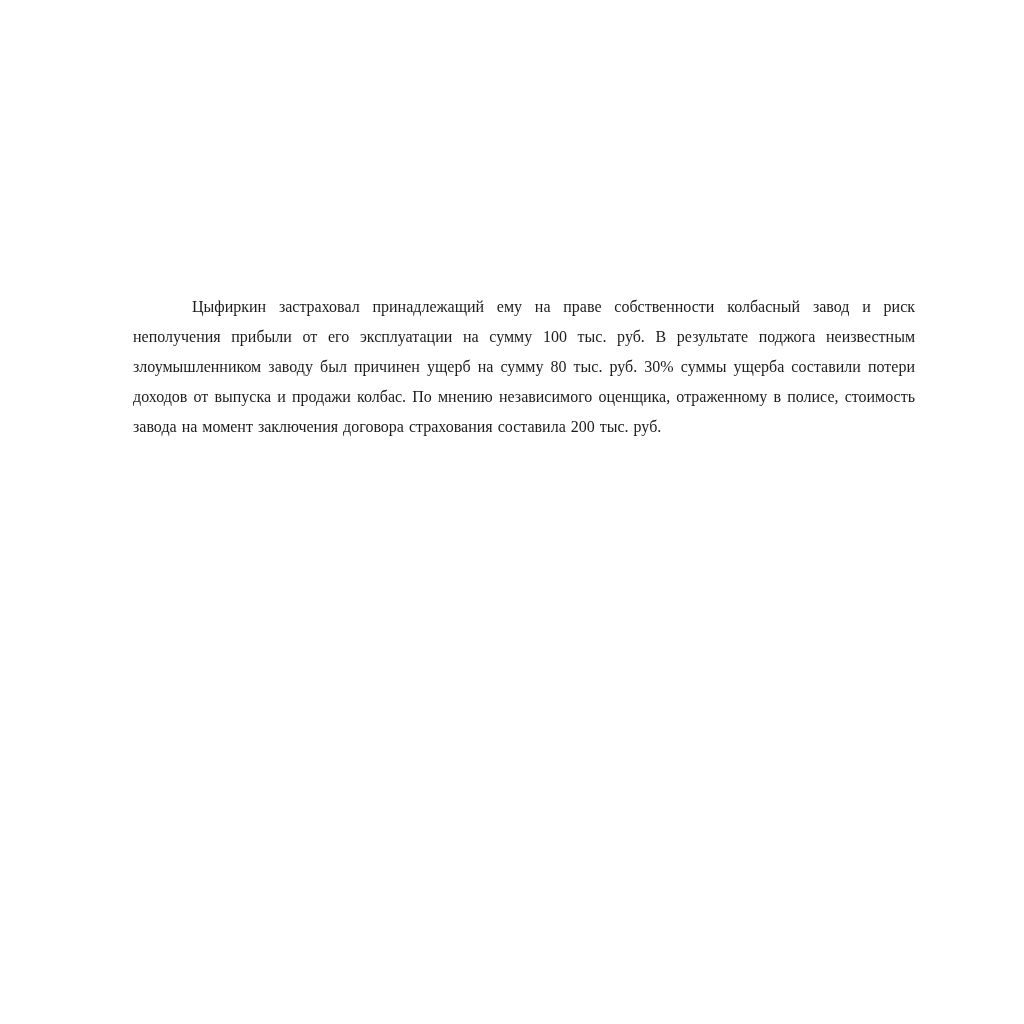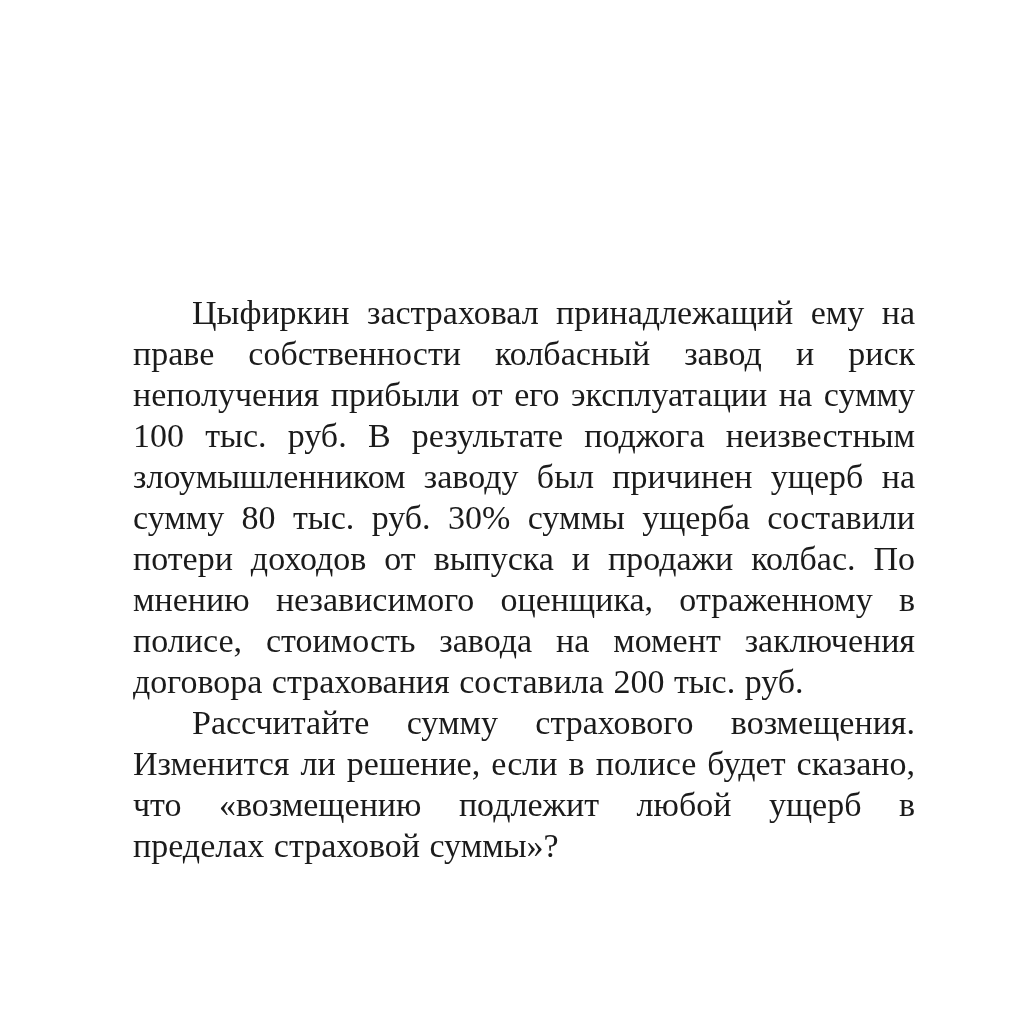--- a/index.html
+++ b/index.html
@@ -17,27 +17,26 @@
     width: 1024px;
     height: 1024px;
     padding-top: 292px;
     padding-left: 133px;
     padding-right: 109px;
     background: #ffffff;
   }
   .doc-paragraph {
     margin: 0;
     font-family: "Liberation Serif", "DejaVu Serif", serif;
-    font-size: 34px;
-    line-height: 41px;
+    font-size: 16px;
+    line-height: 30px;
     color: #1b1b1b;
     text-align: justify;
     text-indent: 59px;
     word-spacing: 1px;
   }
 </style>
 </head>
 <body>
 
 <div class="page">
   <p class="doc-paragraph">Цыфиркин застраховал принадлежащий ему на праве собственности колбасный завод и риск неполучения прибыли от его эксплуатации на сумму 100 тыс. руб. В результате поджога неизвестным злоумышленником заводу был причинен ущерб на сумму 80 тыс. руб. 30% суммы ущерба составили потери доходов от выпуска и продажи колбас. По мнению независимого оценщика, отраженному в полисе, стоимость завода на момент заключения договора страхования составила 200 тыс. руб.</p>
-  <p class="doc-paragraph">Рассчитайте сумму страхового возмещения. Изменится ли решение, если в полисе будет сказано, что «возмещению подлежит любой ущерб в пределах страховой суммы»?</p>
 </div>
 
 </body></html>

